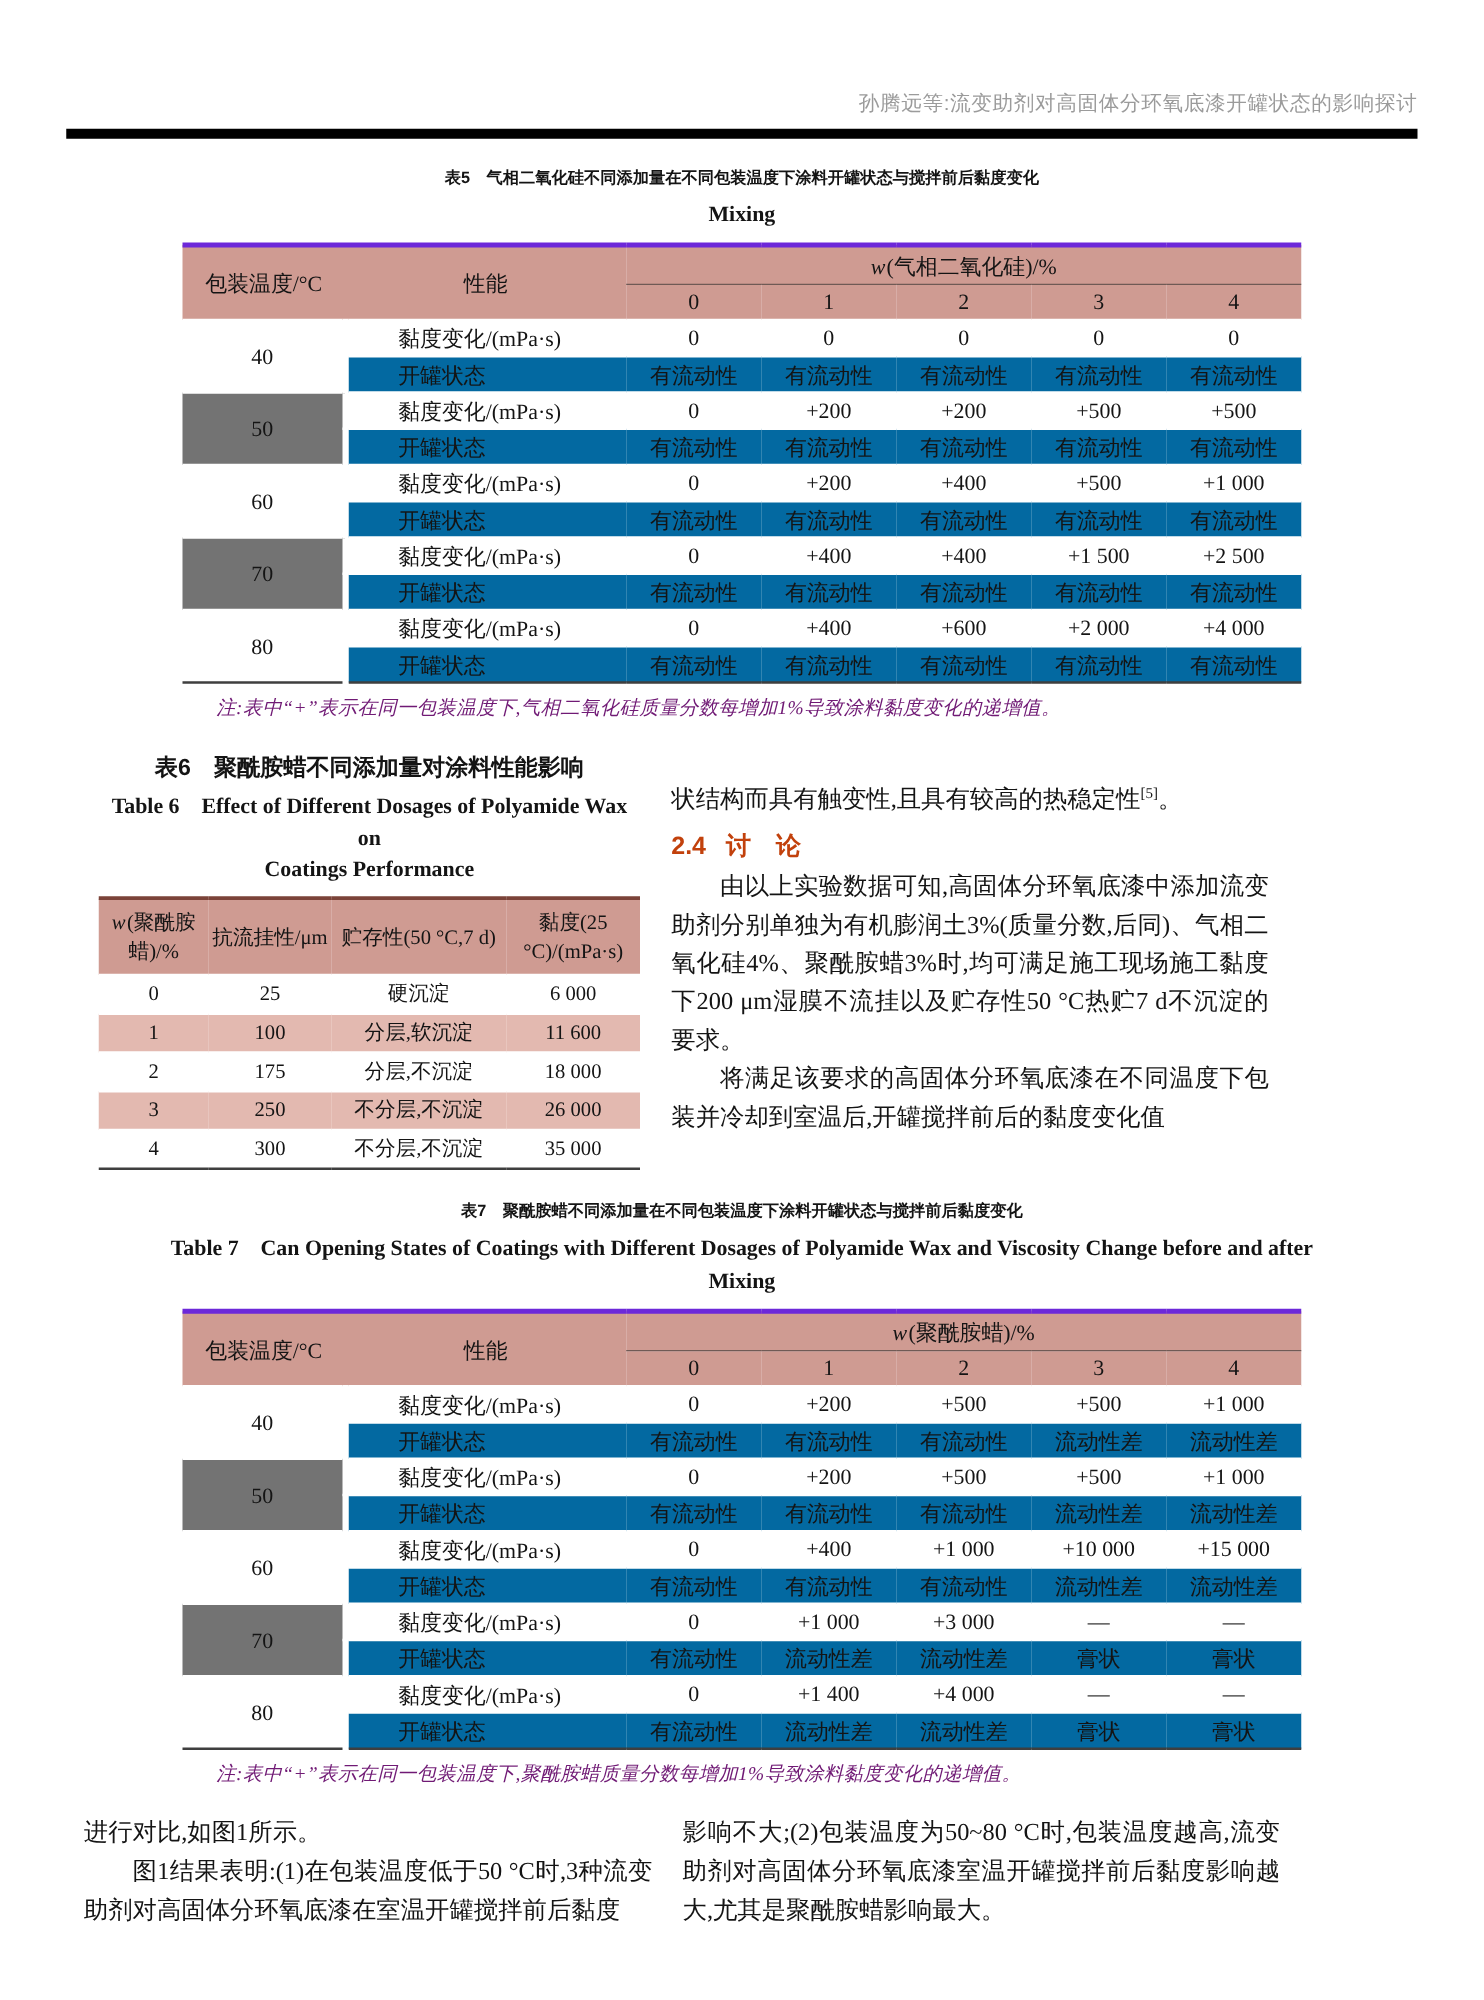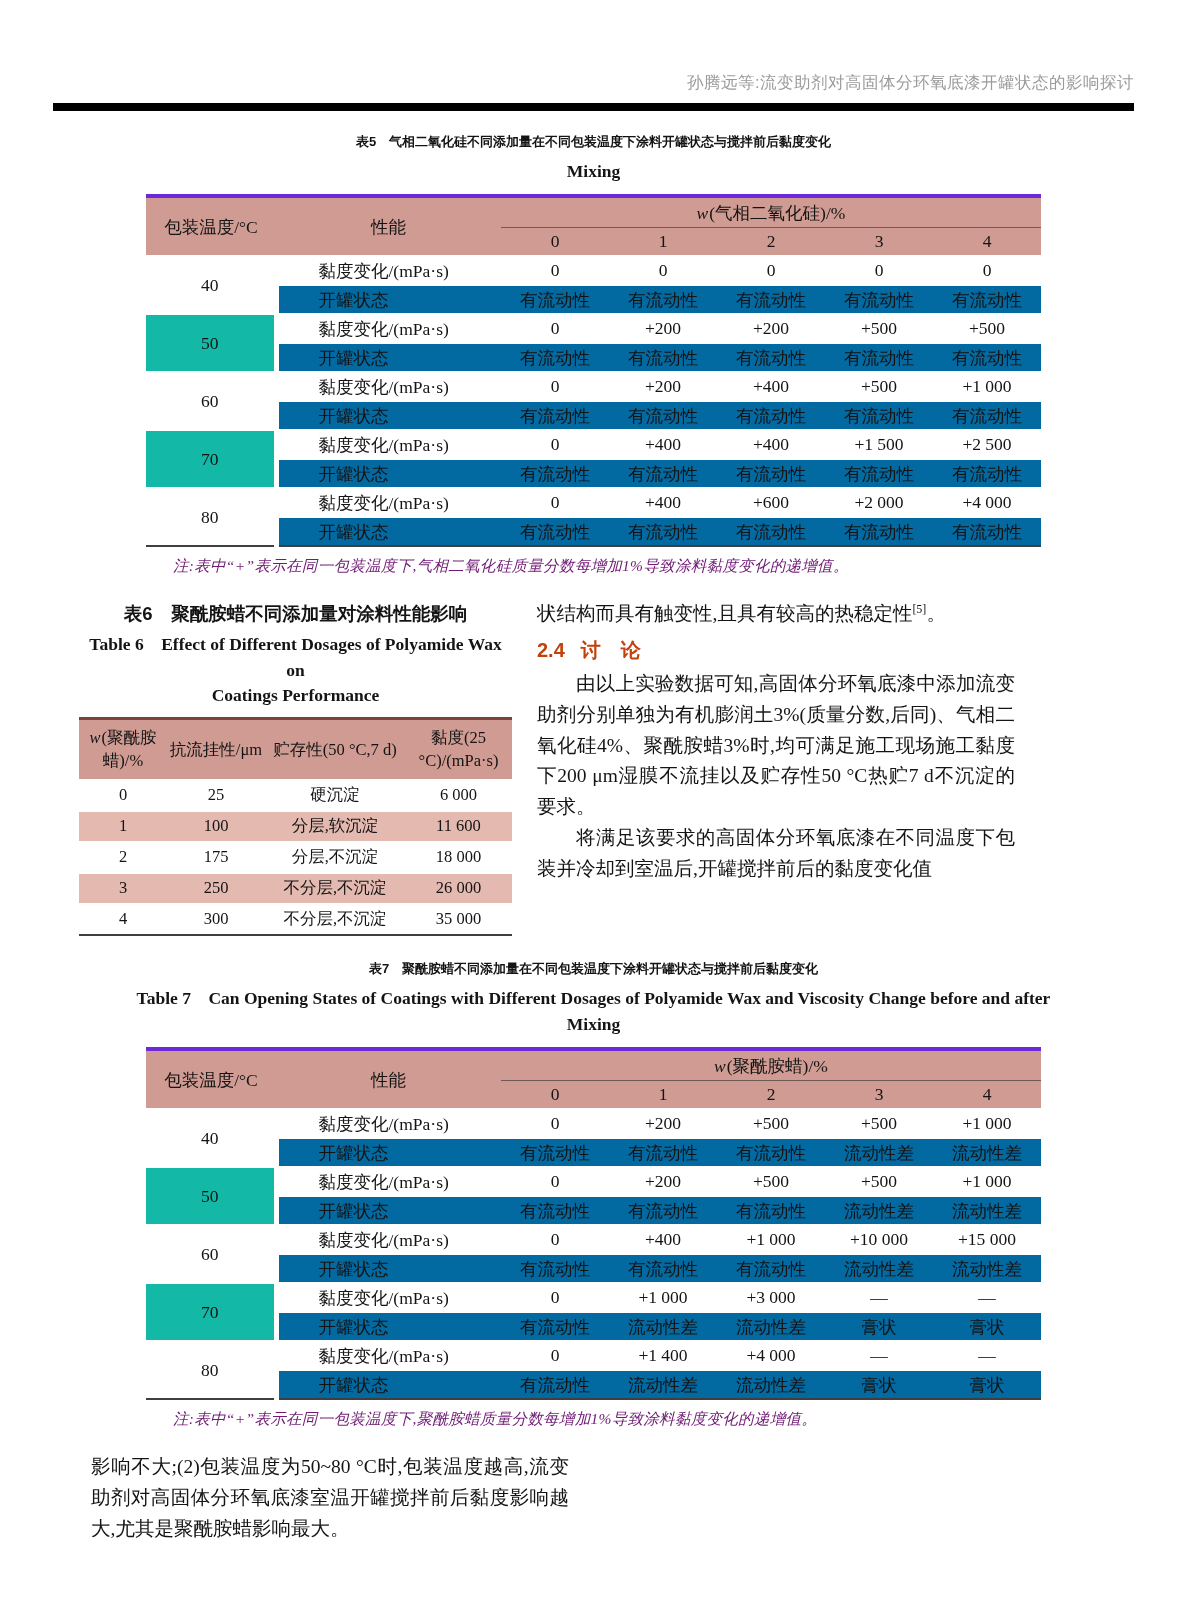--- a/index.html
+++ b/index.html
@@ -38,33 +38,33 @@
     font-size:17.5px;
   }
   .bigtab col.c-temp{width:130px;}
   .bigtab col.c-perf{width:225px;}
   .bigtab col.c-dat{width:108px;}
   .bigtab th{font-weight:normal;background:#cf9b92;text-align:center;}
   .bigtab th.h-group{height:27px;border-bottom:1.5px solid #6f5a55;}
   .bigtab tr.dosrow th{height:25px;}
   .bigtab tbody td{height:25px;text-align:center;border-top:2.5px solid #ffffff;}
   .bigtab td.temp{border-right:5px solid #ffffff;}
-  .bigtab td.temp.pk{background:#14b8a6;margin-left:44px;}
+  .bigtab td.temp.pk{background:#737373;margin-left:44px;}
   .bigtab td.lbl{text-align:left;padding-left:40px;}
   .bigtab tr.srow td{background:#0369a1;}
   .wi{font-style:italic;margin-right:1px;}
 
   
   .note{
     width:877px;margin:9px auto 0;padding-left:18px;box-sizing:border-box;
     font-style:italic;color:#701a75;font-size:15.5px;letter-spacing:.3px;
   }
 
   
-  .twocol{display:flex;margin-top:22px;padding-left:26px;}
+  .twocol{display:flex;margin-top:22px;padding-left:26px;align-items:center;}
   .colL{width:433px;flex:none;}
   .colR{width:478px;flex:none;margin-left:25px;}
 
   
   table.smalltab{
     width:433px;margin-top:9px;
     border-collapse:collapse;
     border-top:3px solid #7b4339;
     border-bottom:2.5px solid #3f3f3f;
     font-size:16.5px;
@@ -407,18 +407,22 @@
           <td>流动性差</td>
           <td>膏状</td>
           <td>膏状</td>
         </tr>
       </tbody>
     </table>
     <div class="note">注:表中“+”表示在同一包装温度下,聚酰胺蜡质量分数每增加1%导致涂料黏度变化的递增值。</div>
   </div>
 
   <div class="closing">
+    <div class="cL">
+      <p class="para">进行对比,如图1所示。</p>
+      <p class="para indent">图1结果表明:(1)在包装温度低于50 °C时,3种流变助剂对高固体分环氧底漆在室温开罐搅拌前后黏度</p>
+    </div>
     <div class="cR">
       <p class="para">影响不大;(2)包装温度为50~80 °C时,包装温度越高,流变助剂对高固体分环氧底漆室温开罐搅拌前后黏度影响越大,尤其是聚酰胺蜡影响最大。</p>
     </div>
   </div>
 
 </div>
 
 </body></html>

